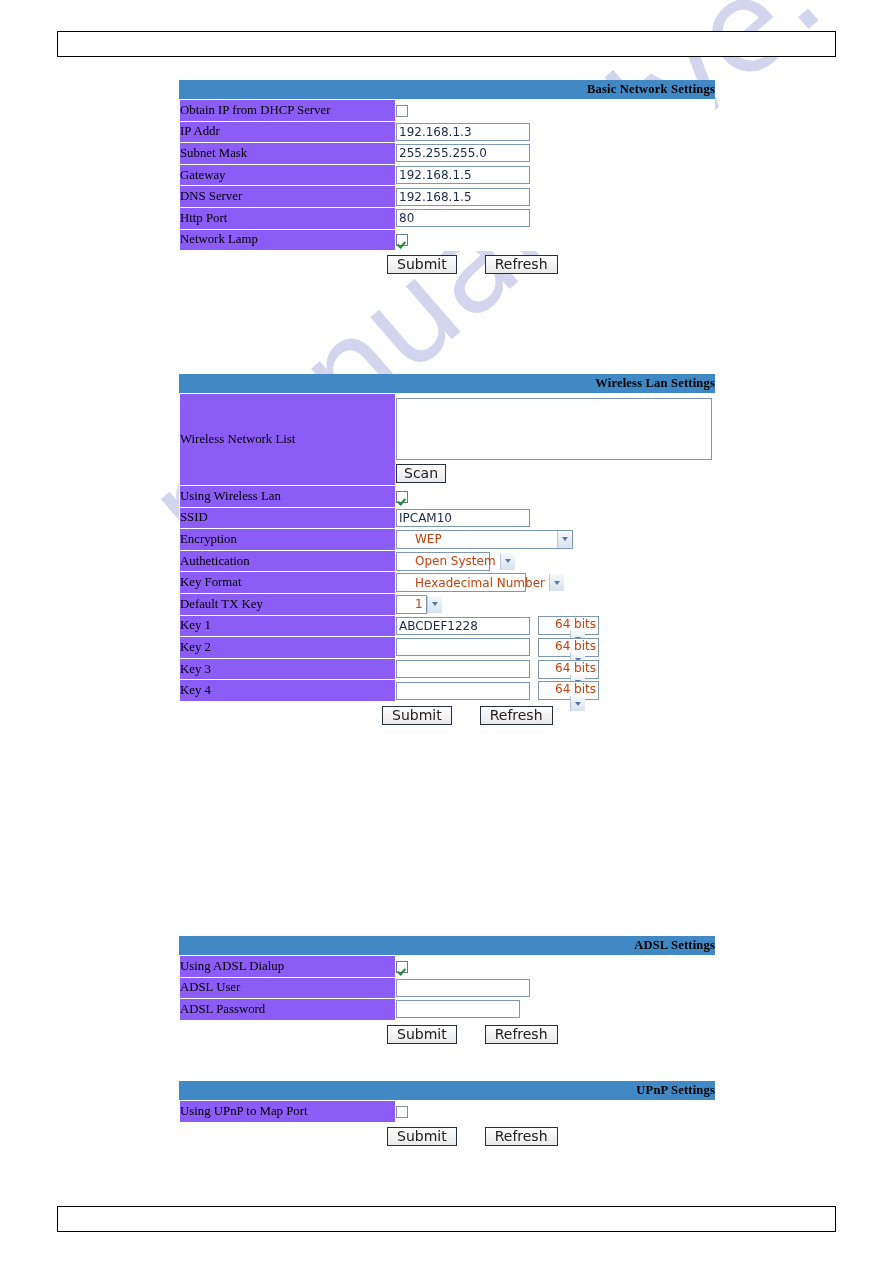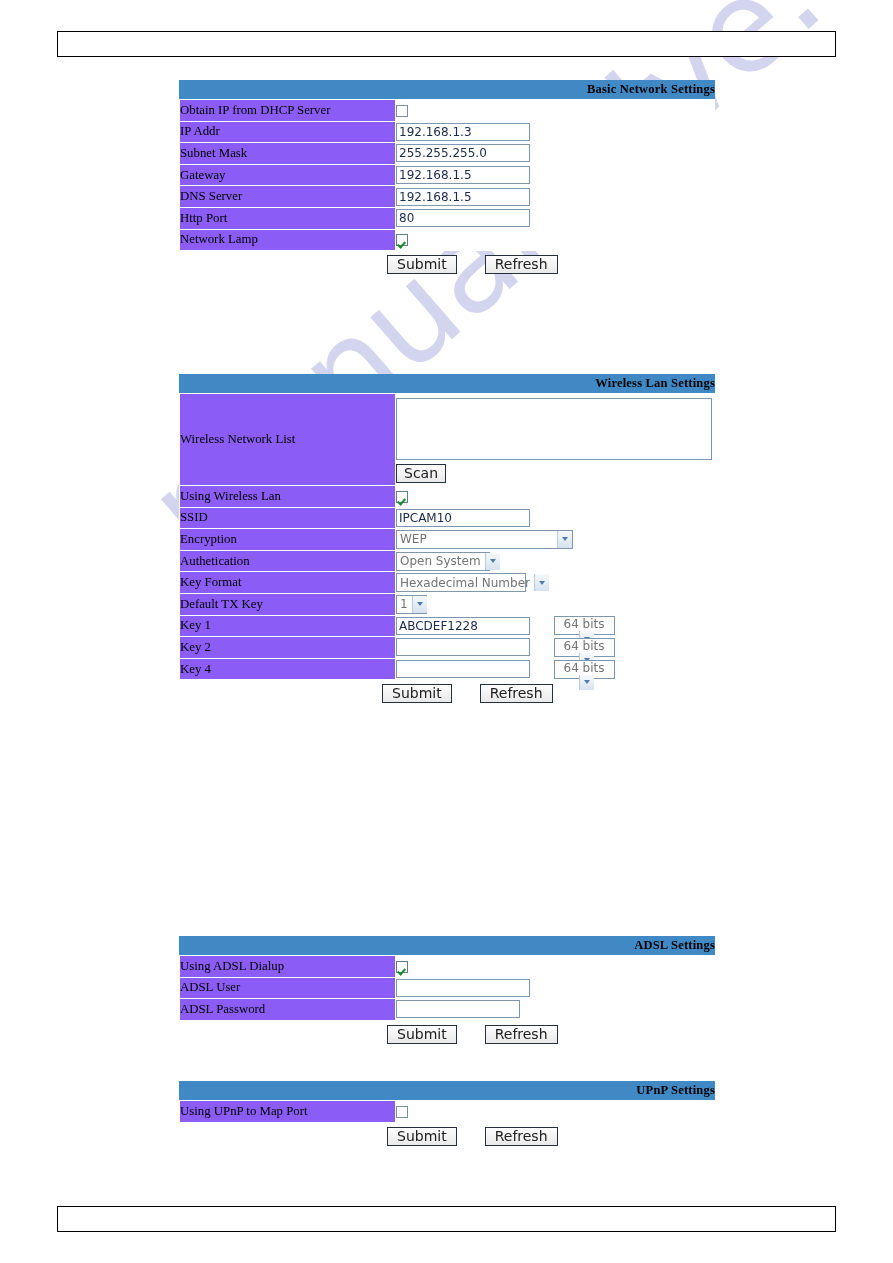--- a/index.html
+++ b/index.html
@@ -131,22 +131,22 @@
 
   .ddl {
     display: inline-flex;
     align-items: center;
     justify-content: space-between;
     border: 1px solid #7d97b0;
     background: #ffffff;
     height: 19px;
     font-family: "DejaVu Sans", sans-serif;
     font-size: 12px;
-    color: #737373;
-    padding-left: 3px;
+    color: #c2410c;
+    padding-left: 18px;
     vertical-align: middle;
   }
   .ddl .txtv { white-space: nowrap; padding-right: 4px; }
   .ddl .arrow {
     width: 15px; height: 17px;
     background: linear-gradient(#f6f9fd, #d6e2ef);
     border-left: 1px solid #b9cadb;
     display: flex; align-items: center; justify-content: center;
     flex: 0 0 15px;
   }
@@ -184,21 +184,21 @@
   }
   .btn.scan { padding: 1px 7px 2px 7px; }
   .btn-row {
     text-align: left;
     padding-left: 208px;
     padding-top: 4px;
   }
   .btn-row .btn + .btn { margin-left: 24px; }
 
   .cellpad { padding: 2px 0 2px 6px; }
-  .keyrow-inner { display: flex; align-items: center; gap: 24px; }
+  .keyrow-inner { display: flex; align-items: center; gap: 8px; }
 </style>
 </head>
 <body>
 
 <div id="page">
 
   <div class="watermark">manualshive.com</div>
 
   <div class="rule-bar top">
     <span></span>
@@ -336,20 +336,32 @@
           <span class="keyrow-inner">
             <input class="txt w-key" value="" style="">
             <span class="ddl w-bits">
               <span class="txtv">64 bits</span>
               <span class="arrow"></span>
             </span>
           </span>
         </td>
       </tr>
       <tr>
+        <td class="lbl">Key 3</td>
+        <td class="val cellpad">
+          <span class="keyrow-inner">
+            <input class="txt w-key" value="" style="">
+            <span class="ddl w-bits">
+              <span class="txtv">64 bits</span>
+              <span class="arrow"></span>
+            </span>
+          </span>
+        </td>
+      </tr>
+      <tr>
         <td class="lbl">Key 4</td>
         <td class="val cellpad">
           <span class="keyrow-inner">
             <input class="txt w-key" value="" style="">
             <span class="ddl w-bits">
               <span class="txtv">64 bits</span>
               <span class="arrow"></span>
             </span>
           </span>
         </td>

